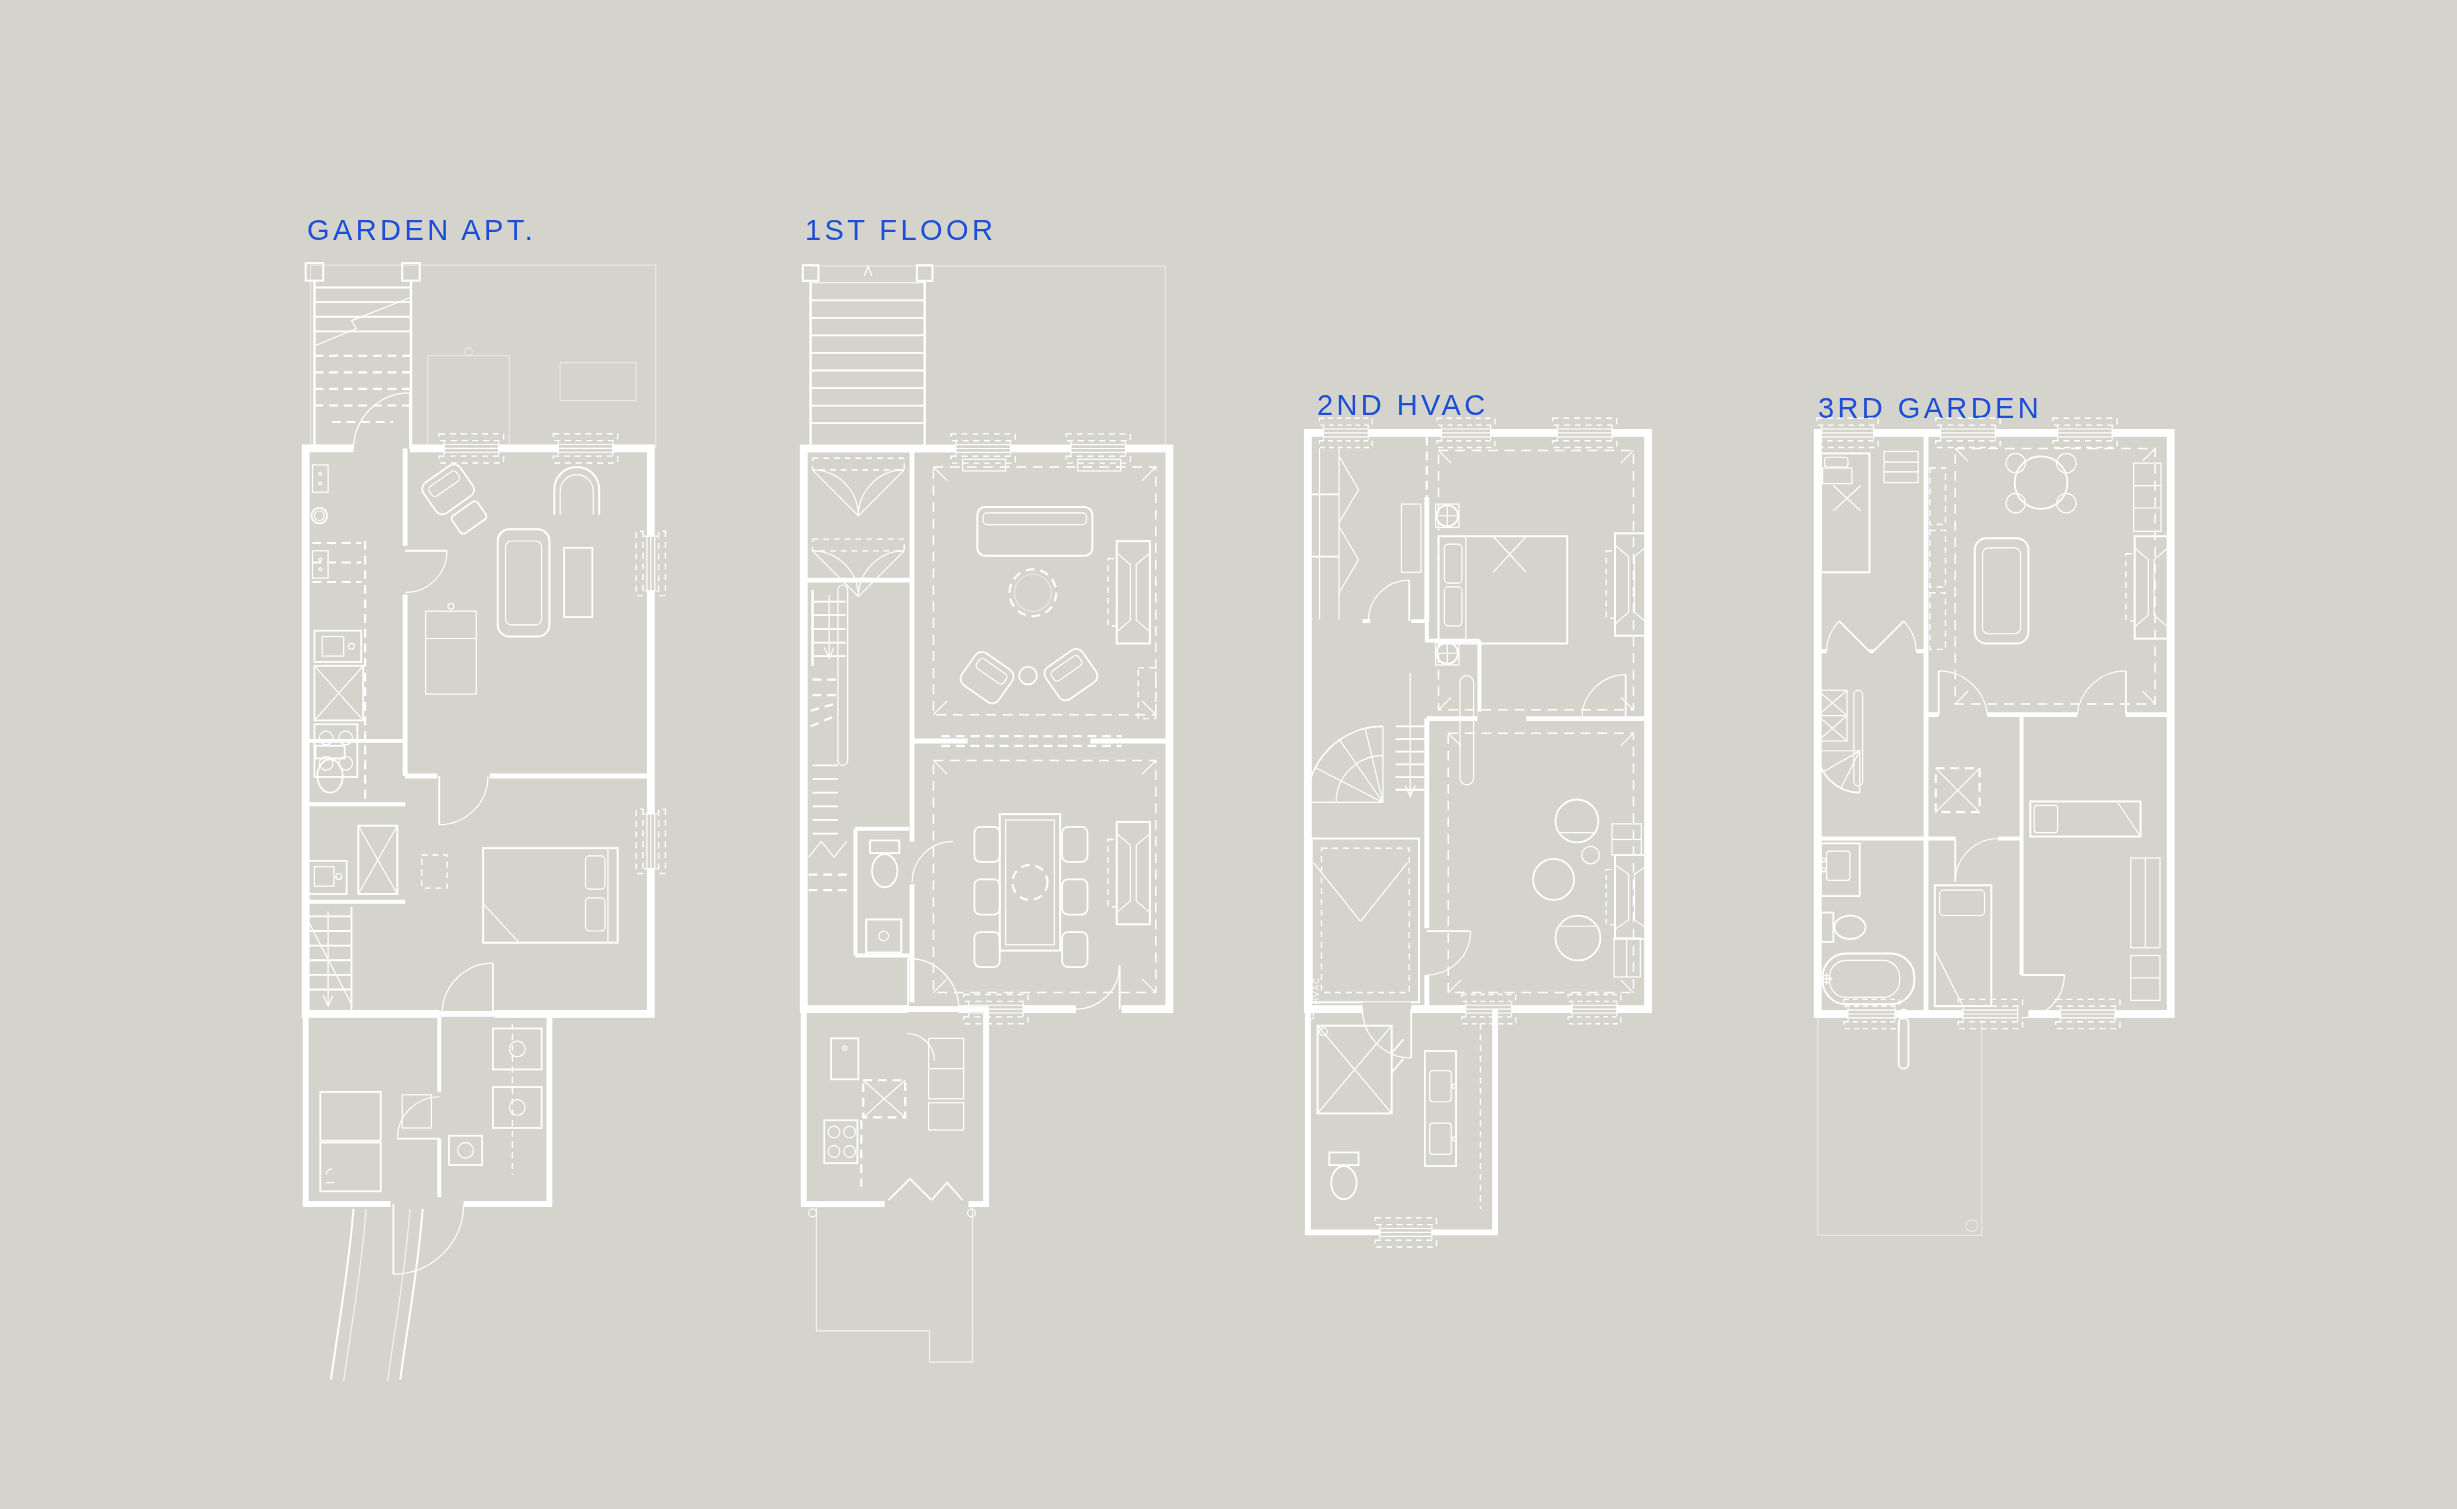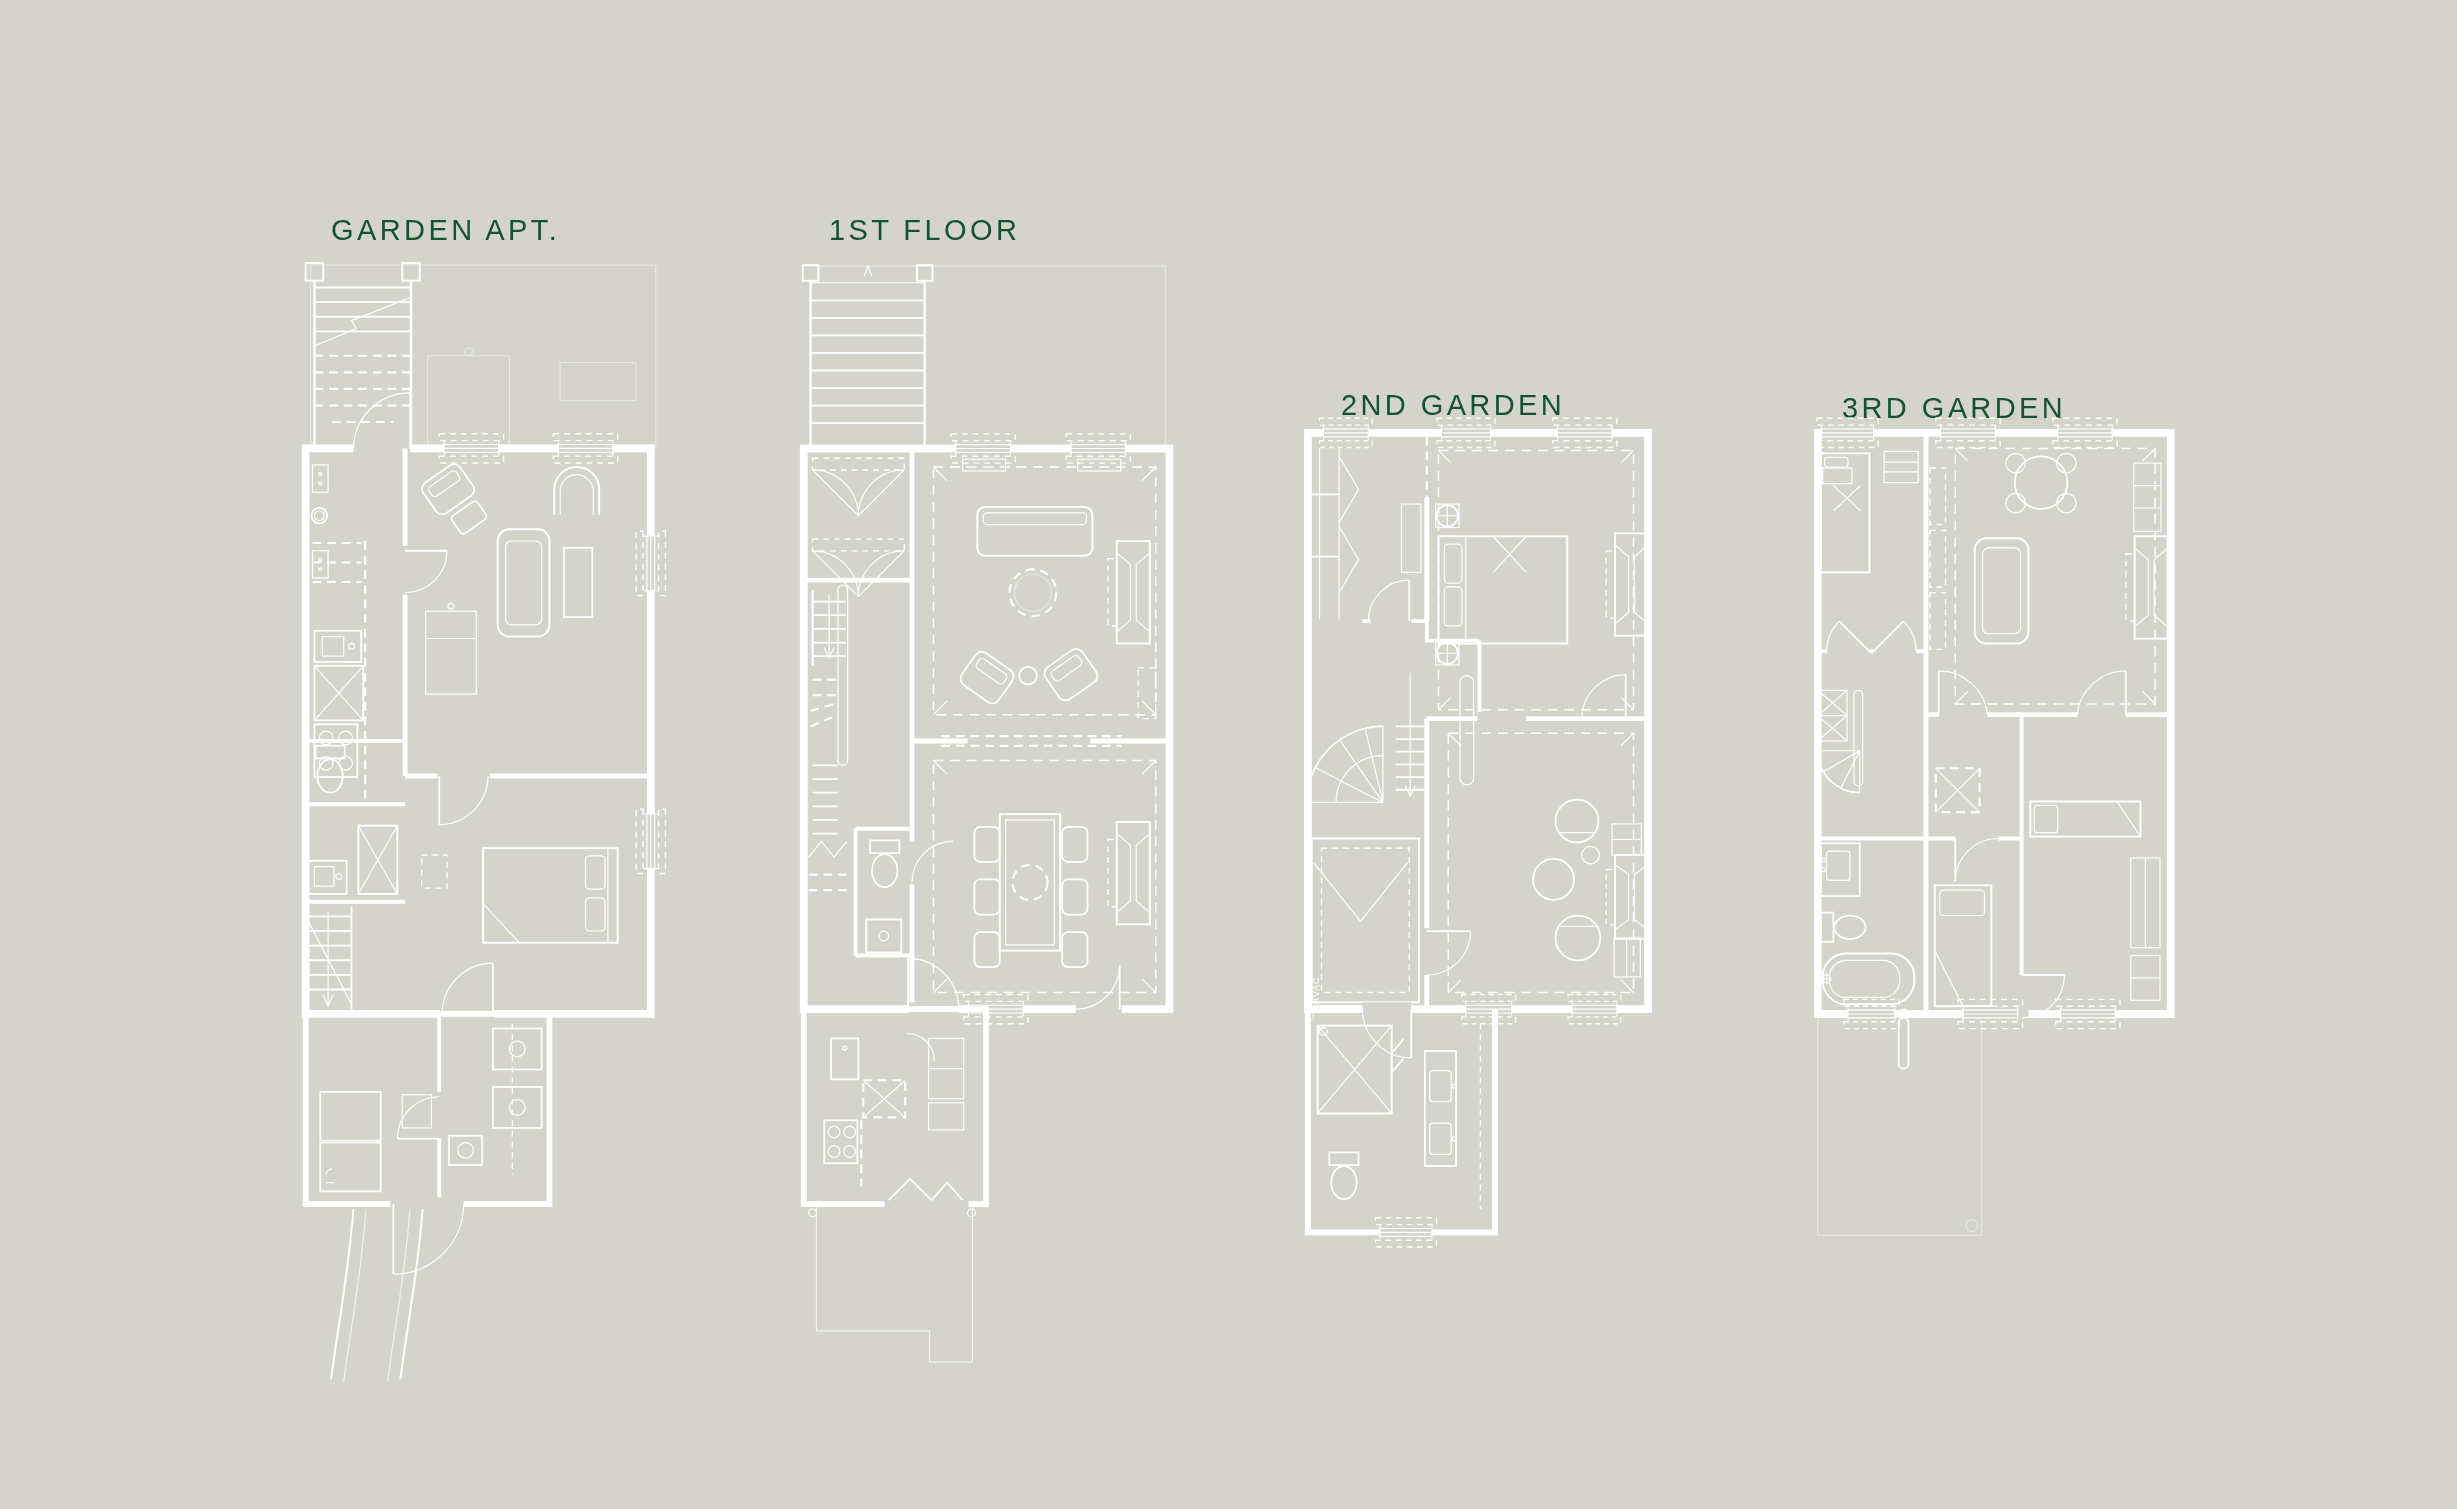--- a/index.html
+++ b/index.html
@@ -3,22 +3,22 @@
 <meta charset="utf-8">
 <style>
   html,body{margin:0;padding:0;}
   body{
     width:2458px;height:1510px;position:relative;overflow:hidden;
     background:#d5d4cc;
     font-family:"Liberation Sans",sans-serif;
   }
   .canvas{position:absolute;inset:0;}
   .plan-title{
-    position:absolute;color:#14532d;font-size:29px;font-weight:400;
-    letter-spacing:3.4px;white-space:nowrap;margin-left:24px;
+    position:absolute;color:#1d4ed8;font-size:29px;font-weight:400;
+    letter-spacing:3.4px;white-space:nowrap;
   }
   svg{position:absolute;overflow:visible;}
   svg line,svg path,svg rect,svg circle,svg ellipse{stroke:#ffffff;fill:none;stroke-linecap:butt;stroke-linejoin:miter;}
   .w8{stroke-width:8}.w6{stroke-width:6}.w5{stroke-width:5}.w4{stroke-width:4}
   .w25{stroke-width:2.5}.w2{stroke-width:2}.f18{stroke-width:1.8}.thin{stroke-width:1.2}
   .dash{stroke-width:2.2;stroke-dasharray:9 6}
   .dashf{stroke-width:1.5;stroke-dasharray:10 7}
   .dsh{stroke-width:1.4;stroke-dasharray:6 5}
   .faint{opacity:.45}.soft{opacity:.7}
   .cut{fill:#d5d4cc;stroke:none}
@@ -344,21 +344,21 @@
       </g>
       <g>
         <path class="thin soft" d="M22 970 V1100 H138 V1132 H182 V970"></path>
         <circle class="thin" cx="18" cy="979" r="4"></circle>
         <circle class="thin" cx="181" cy="979" r="4"></circle>
       </g>
     </svg>
   </figure>
 
   <figure style="margin:0">
-    <div class="plan-title" style="left:1317px;top:389px">2ND GARDEN</div>
+    <div class="plan-title" style="left:1317px;top:389px">2ND HVAC</div>
     <svg style="left:1302px;top:429px" width="390" height="819" viewBox="0 0 400 840">
       <rect class="w8" x="6" y="4" width="349" height="591"></rect>
       <use href="#winH" transform="translate(22 4) scale(0.82 1)"></use>
       <use href="#winH" transform="translate(143 4) scale(0.9 1)"></use>
       <use href="#winH" transform="translate(262 4)"></use>
       <g>
         <path class="thin" d="M8 20 V195 M18 20 V195 M38 20 V195"></path>
         <path class="f18" d="M8 67 H38 M8 131 H38"></path>
         <path class="thin" d="M38 28 L58 62 L38 96 M38 100 L58 134 L38 168"></path>
         <rect class="thin" x="102" y="77" width="20" height="70"></rect>

